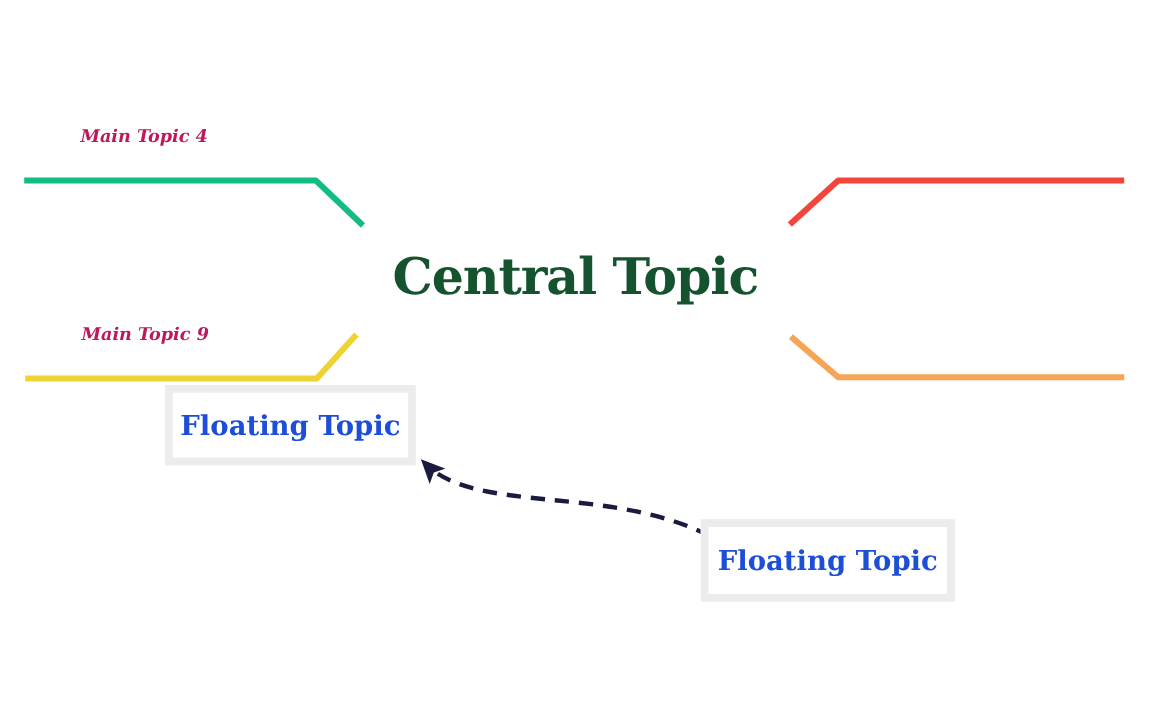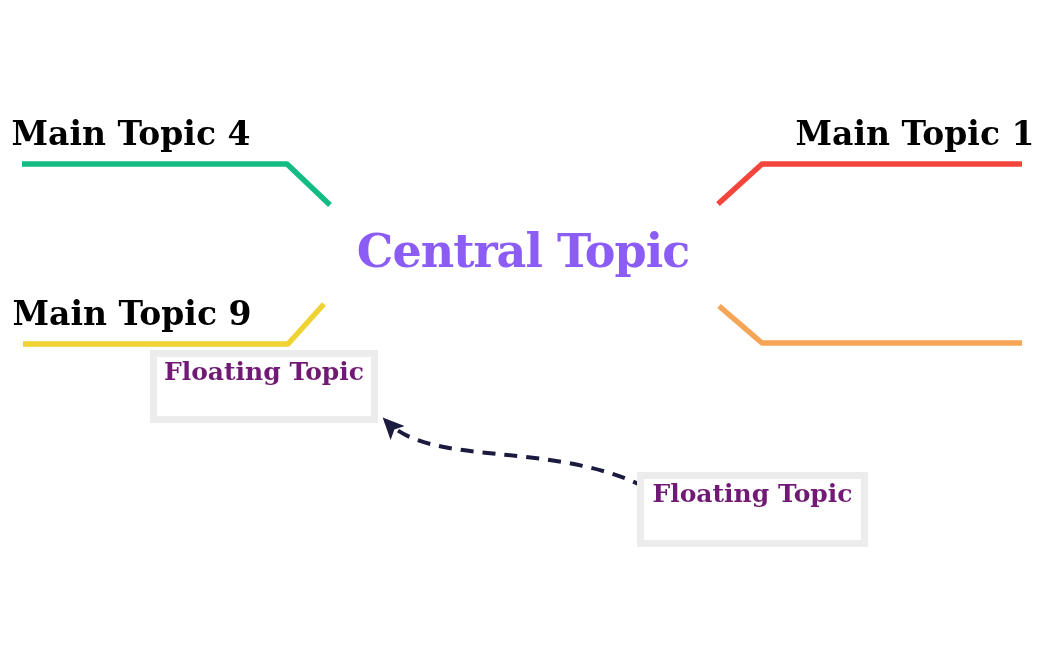--- a/index.html
+++ b/index.html
@@ -25,42 +25,44 @@
   }
   .topic {
     position:absolute;
     font-weight:bold;
     white-space:nowrap;
     cursor:default;
   }
   .central {
     font-size:46px;
     letter-spacing:-1px;
-    color:#8b5cf6;
+    color:#14532d;
     left:523px; top:224px;
     transform:translateX(-50%);
   }
   .main {
-    font-size:33px;
-    color:#000000;
+    font-size:16px;
+    color:#be185d;
+    font-style:italic;
   }
   .mt1 { left:915px; top:114px; transform:translateX(-50%); }
   .mt2 { left:917px; top:294px; transform:translateX(-50%); }
   .mt3 { left:132px; top:294px; transform:translateX(-50%); }
   .mt4 { left:131px; top:114px; transform:translateX(-50%); }
   .floating {
     position:absolute;
     box-sizing:border-box;
     background:#ffffff;
     border:7px solid #ececec;
     display:flex;
+    align-items:center;
     justify-content:center;
     font-weight:bold;
     font-size:25px;
-    color:#701a75;
+    color:#1d4ed8;
     white-space:nowrap;
   }
   .f1 { left:150px; top:350px; width:228px; height:73px; }
   .f2 { left:637px; top:472px; width:231px; height:75px; }
 </style>
 </head>
 <body>
 
 <div class="canvas">
 
@@ -77,21 +79,20 @@
 
     <polyline class="branch" points="23,344 288,344 324,304" stroke="#efd233"></polyline>
 
     <polyline class="branch" points="719,306 762,343 1022,343" stroke="#f6a455"></polyline>
 
     <path class="relationship" d="M645,487 C550,440 432,468 386,421" marker-end="url(#arrowhead)" stroke="#1a1b3e"></path>
   </svg>
 
   <div class="topic central">Central Topic</div>
 
-  <div class="topic main mt1">Main Topic 1</div>
 
 
   <div class="topic main mt3">Main Topic 9</div>
 
   <div class="topic main mt4">Main Topic 4</div>
 
   <div class="floating f1">
     <span>Floating Topic</span>
   </div>
 

